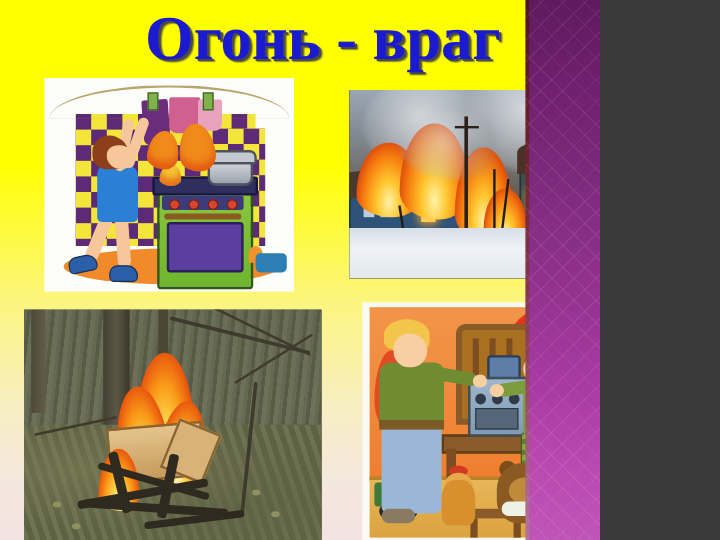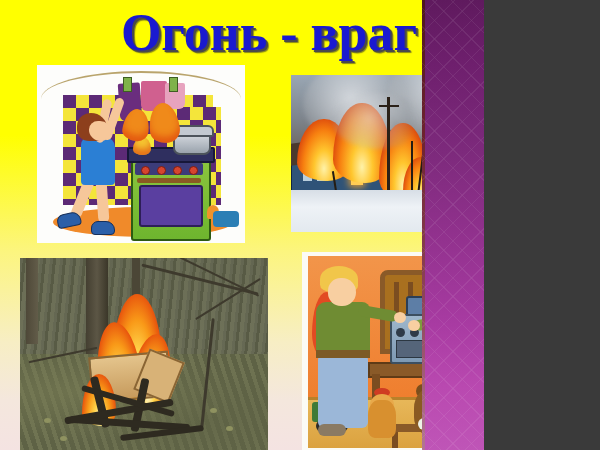--- a/index.html
+++ b/index.html
@@ -14,20 +14,21 @@
     height: 450px;
     overflow: hidden;
     font-family: "Liberation Serif", "DejaVu Serif", serif;
     background: linear-gradient(180deg,
         #ffff00 0%,
         #ffff00 30%,
         #fcf57f 56%,
         #f7eec4 76%,
         #f4e7dd 89%,
         #f4e3e2 100%);
+    padding-left: 16px;
   }
 
   
   .side-band {
     position: absolute;
     top: 0;
     right: 0;
     width: 62px;
     height: 450px;
     background:

